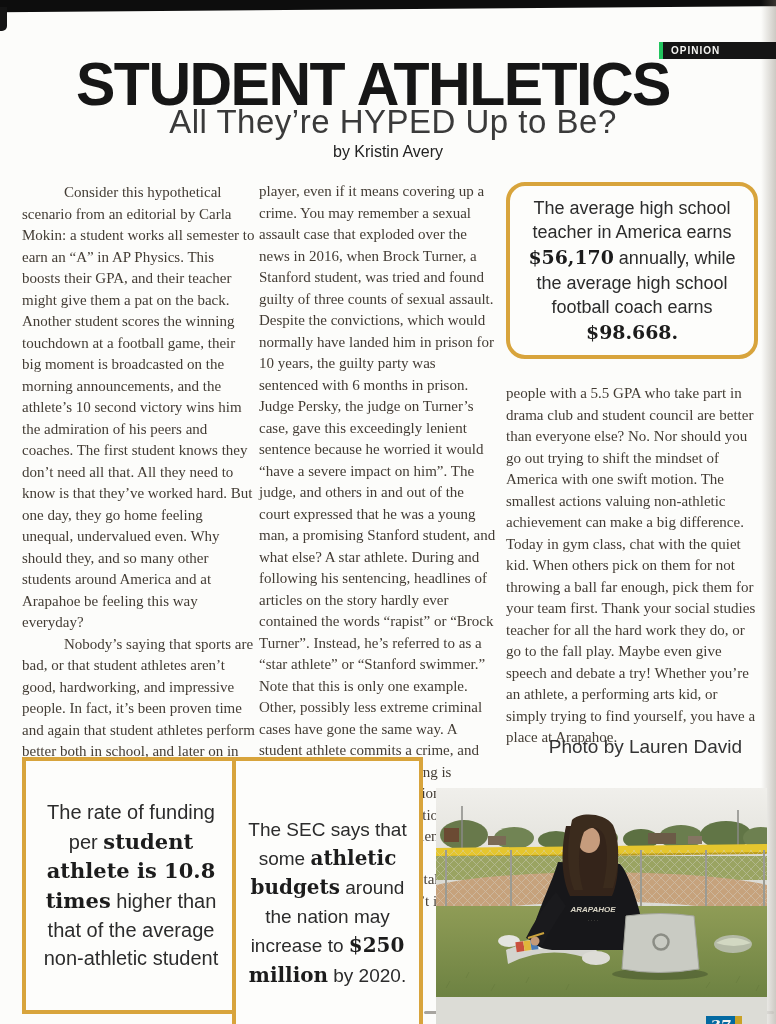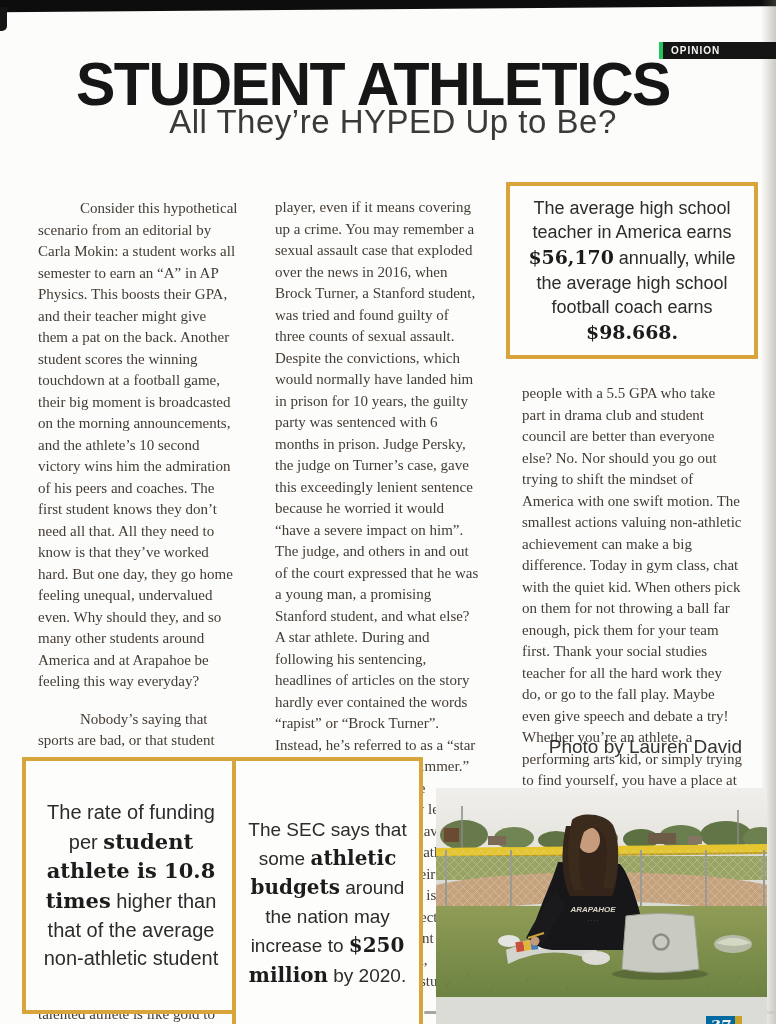--- a/index.html
+++ b/index.html
@@ -32,35 +32,35 @@
   .byline{
     position:absolute;top:143px;left:0;width:776px;text-align:center;
     font-size:16px;color:#222;
   }
   
   .col{
     position:absolute;
     font-family:"Liberation Serif","DejaVu Serif",serif;
     font-size:15px;line-height:21.5px;color:#433c34;text-align:left;
   }
-  .col p{margin:16px;}
+  .col p{margin:0;}
   .col p.indent{text-indent:42px;}
   #col1{left:22px;top:182px;width:233px;}
   #col2{left:259px;top:181px;width:238px;}
   #col3{left:506px;top:182px;width:252px;}
   
   .callout{
     border:4px solid #d8a43c;background:#fdfdfb;box-sizing:border-box;
     text-align:center;color:#2c2c2c;
     font-family:"Liberation Sans",sans-serif;
     display:flex;align-items:center;justify-content:center;
   }
   .callout .inner{width:100%;}
   .slab{font-family:"DejaVu Serif",serif;font-weight:800;font-size:1.05em;color:#1c1c1c;}
-  #callout-teacher{width:100%;min-height:172px;font-size:18px;line-height:1.36;padding:10px 8px;margin-bottom:24px;}
+  #callout-teacher{width:100%;min-height:172px;font-size:18px;line-height:1.36;padding:10px 8px;margin-bottom:24px;border-radius:19px;}
   #callout-funding{position:absolute;left:22px;top:757px;width:218px;height:257px;font-size:20px;line-height:1.42;padding:8px 10px;}
   #callout-sec{position:absolute;left:232px;top:757px;width:191px;height:292px;font-size:19px;line-height:1.48;padding:8px 10px;}
   .photo-credit{
     position:absolute;left:506px;top:736px;width:236px;text-align:right;
     font-size:19px;color:#333;font-family:"Liberation Sans",sans-serif;
   }
   
   .photo{position:absolute;left:436px;top:788px;width:331px;height:254px;background:#dcdcd6;font-style:italic;}
   .photo svg{display:block;}
   .photo-footer{
@@ -82,20 +82,21 @@
 <div class="page">
 
   <div class="scan-top"></div>
   <div class="scan-corner"></div>
   <div class="scan-right"></div>
   <div class="scan-bottom"></div>
 
   <div class="opinion-tag">OPINION</div>
   <div class="title">STUDENT ATHLETICS</div>
   <div class="subtitle">All They’re HYPED Up to Be?</div>
+  <div class="byline">by Kristin Avery</div>
 
   <div class="col" id="col1">
     <p class="indent">Consider this hypothetical scenario from an editorial by Carla Mokin: a student works all semester to earn an “A” in AP Physics. This boosts their GPA, and their teacher might give them a pat on the back. Another student scores the winning touchdown at a football game, their big moment is broadcasted on the morning announcements, and the athlete’s 10 second victory wins him the admiration of his peers and coaches. The first student knows they don’t need all that. All they need to know is that they’ve worked hard. But one day, they go home feeling unequal, undervalued even. Why should they, and so many other students around America and at Arapahoe be feeling this way everyday?</p>
     <p class="indent">Nobody’s saying that sports are bad, or that student athletes aren’t good, hardworking, and impressive people. In fact, it’s been proven time and again that student athletes perform better both in school, and later on in life. However, this does not justify a culture of unfair treatment.</p>
     <p class="indent">Some differences between the treatment of athletes and non-athletes are not numerical. A talented athlete is like gold to universities, and coaches and administration will go to great lengths in order to snag that</p>
   </div>
 
   <div class="col" id="col2">
     <p>player, even if it means covering up a crime. You may remember a sexual assault case that exploded over the news in 2016, when Brock Turner, a Stanford student, was tried and found guilty of three counts of sexual assault. Despite the convictions, which would normally have landed him in prison for 10 years, the guilty party was sentenced with 6 months in prison. Judge Persky, the judge on Turner’s case, gave this exceedingly lenient sentence because he worried it would “have a severe impact on him”. The judge, and others in and out of the court expressed that he was a young man, a promising Stanford student, and what else? A star athlete. During and following his sentencing, headlines of articles on the story hardly ever contained the words “rapist” or “Brock Turner”. Instead, he’s referred to as a “star athlete” or “Stanford swimmer.” Note that this is only one example. Other, possibly less extreme criminal cases have gone the same way. A student athlete commits a crime, and their conviction or sentencing is swayed in the wrong direction, purely because the student in question was an admired, promising, and talented student athlete.</p>
     <p class="indent">So what should you take away from this? That sports aren’t important, or that</p>

